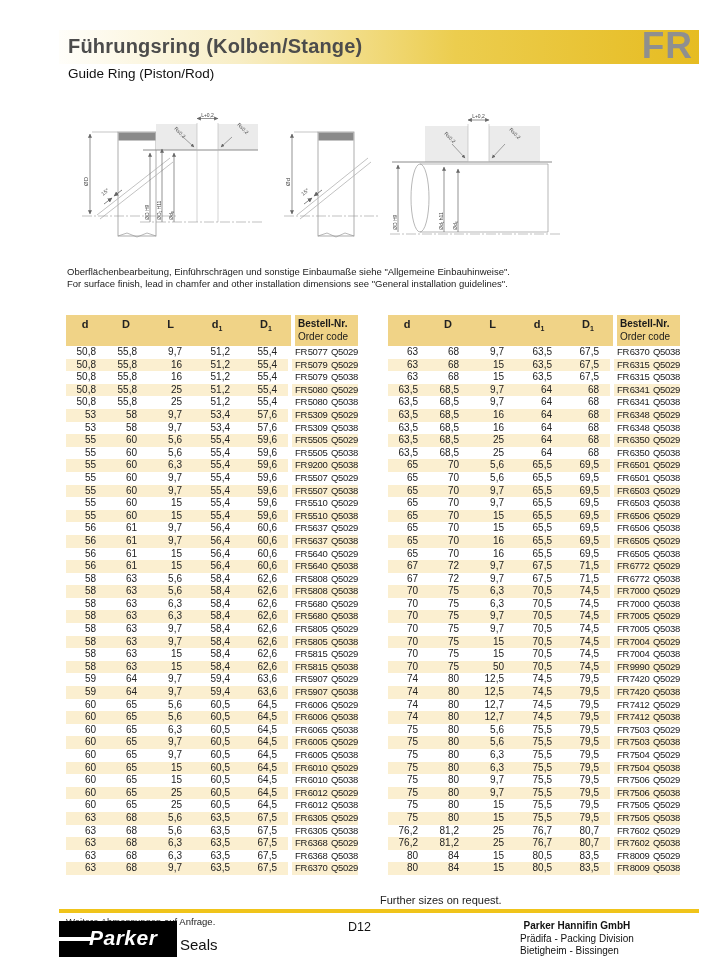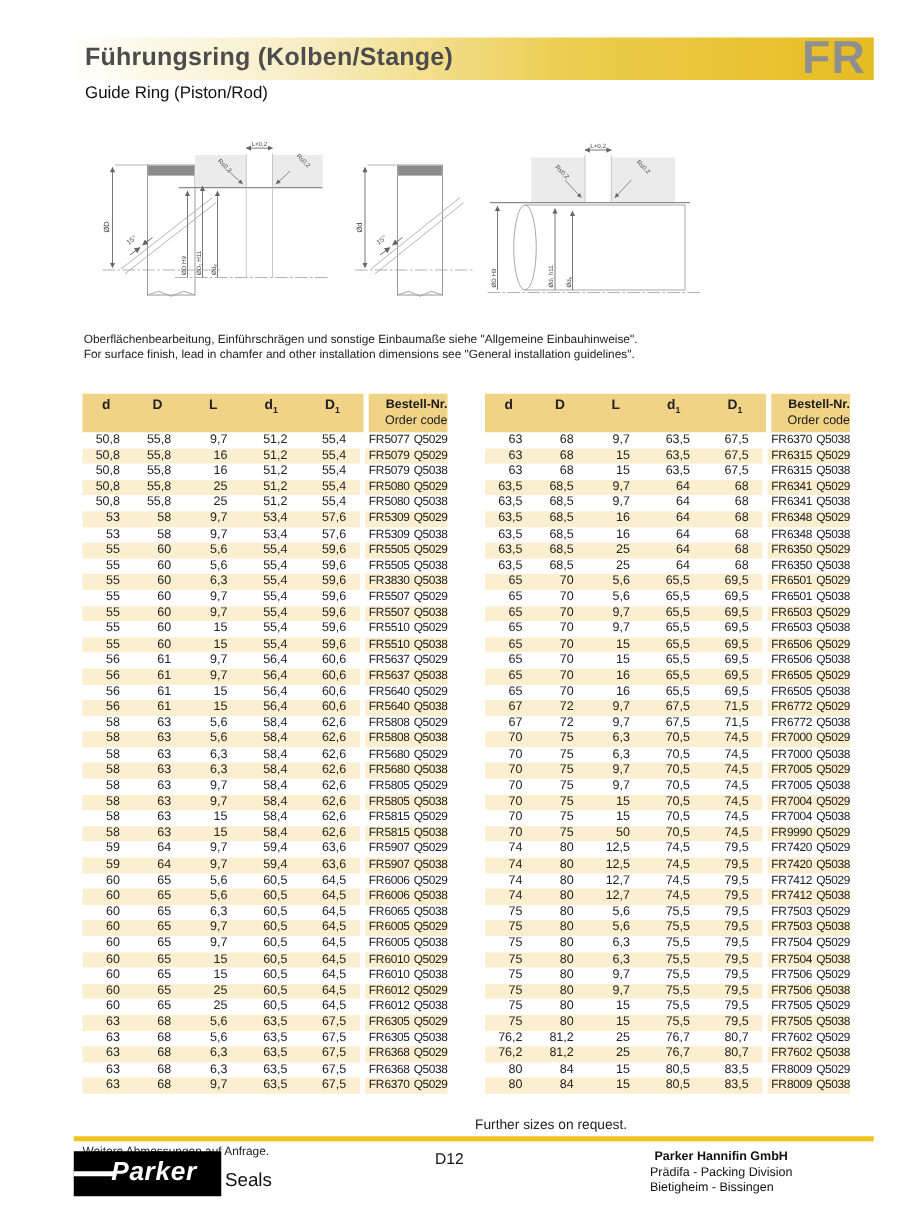--- a/index.html
+++ b/index.html
@@ -28,21 +28,21 @@
   
   .cat-table{position:absolute;top:315px;width:292px;font-size:10px;}
   .cat-table.left{left:66px;}
   .cat-table.right{left:388px;}
   .thead{display:flex;height:31px;}
   .dims-head{width:225px;background:#f0d387;display:flex;}
   .hcell{flex:none;text-align:center;font-weight:bold;font-size:11px;padding-top:3px;color:#222;}
   .hcell sub{font-size:7px;}
   .hc0{width:38px}.hc1{width:44px}.hc2{width:45px}.hc3{width:48px}.hc4{width:50px}
   .colgap{width:4px;background:#ffffff;flex:none;}
-  .order-head{width:63px;background:#f0d387;padding:2px 0 0 3px;line-height:13px;text-align:right;}
+  .order-head{width:63px;background:#f0d387;padding:2px 0 0 3px;line-height:13px;}
   .order-head .l1{font-weight:bold;font-size:10px;display:block;}
   .order-head .l2{font-size:10px;display:block;}
   .tbody{display:block;}
   .trow{display:flex;height:12.6px;line-height:12.6px;}
   .trow .dims{width:225px;display:flex;background:#ffffff;}
   .trow .order{width:63px;display:flex;background:#ffffff;font-size:9.5px;letter-spacing:-0.3px;padding-left:3px;}
   .trow.alt .dims,.trow.alt .order{background:#fbefd0;}
   .cell{flex:none;text-align:right;color:#222;}
   .c0{width:30px}.c1{width:41px}.c2{width:45px;padding-right:2px}.c3{width:46px}.c4{width:47px}
   .o1{width:13px}.o2{width:24px}.o3{flex:1}
@@ -315,21 +315,21 @@
         <div class="dims">
           <span class="cell c0">55</span>
           <span class="cell c1">60</span>
           <span class="cell c2">6,3</span>
           <span class="cell c3">55,4</span>
           <span class="cell c4">59,6</span>
         </div>
         <div class="colgap"></div>
         <div class="order">
           <span class="o1">FR</span>
-          <span class="o2">3830</span>
+          <span class="o2">9200</span>
           <span class="o3">Q5038</span>
         </div>
       </div>
       <div class="trow">
         <div class="dims">
           <span class="cell c0">55</span>
           <span class="cell c1">60</span>
           <span class="cell c2">9,7</span>
           <span class="cell c3">55,4</span>
           <span class="cell c4">59,6</span>

